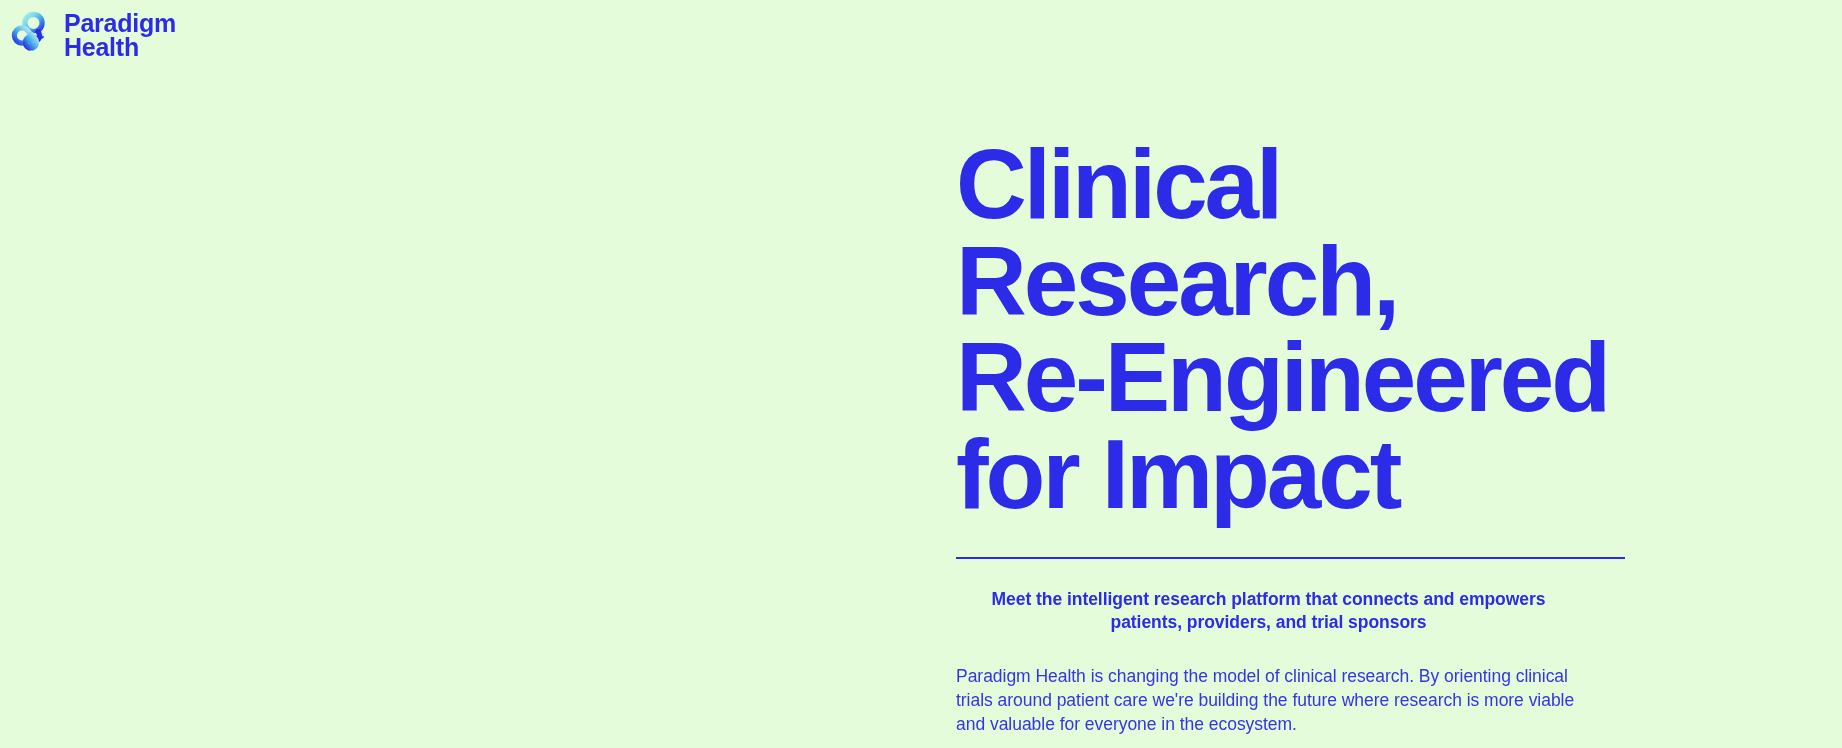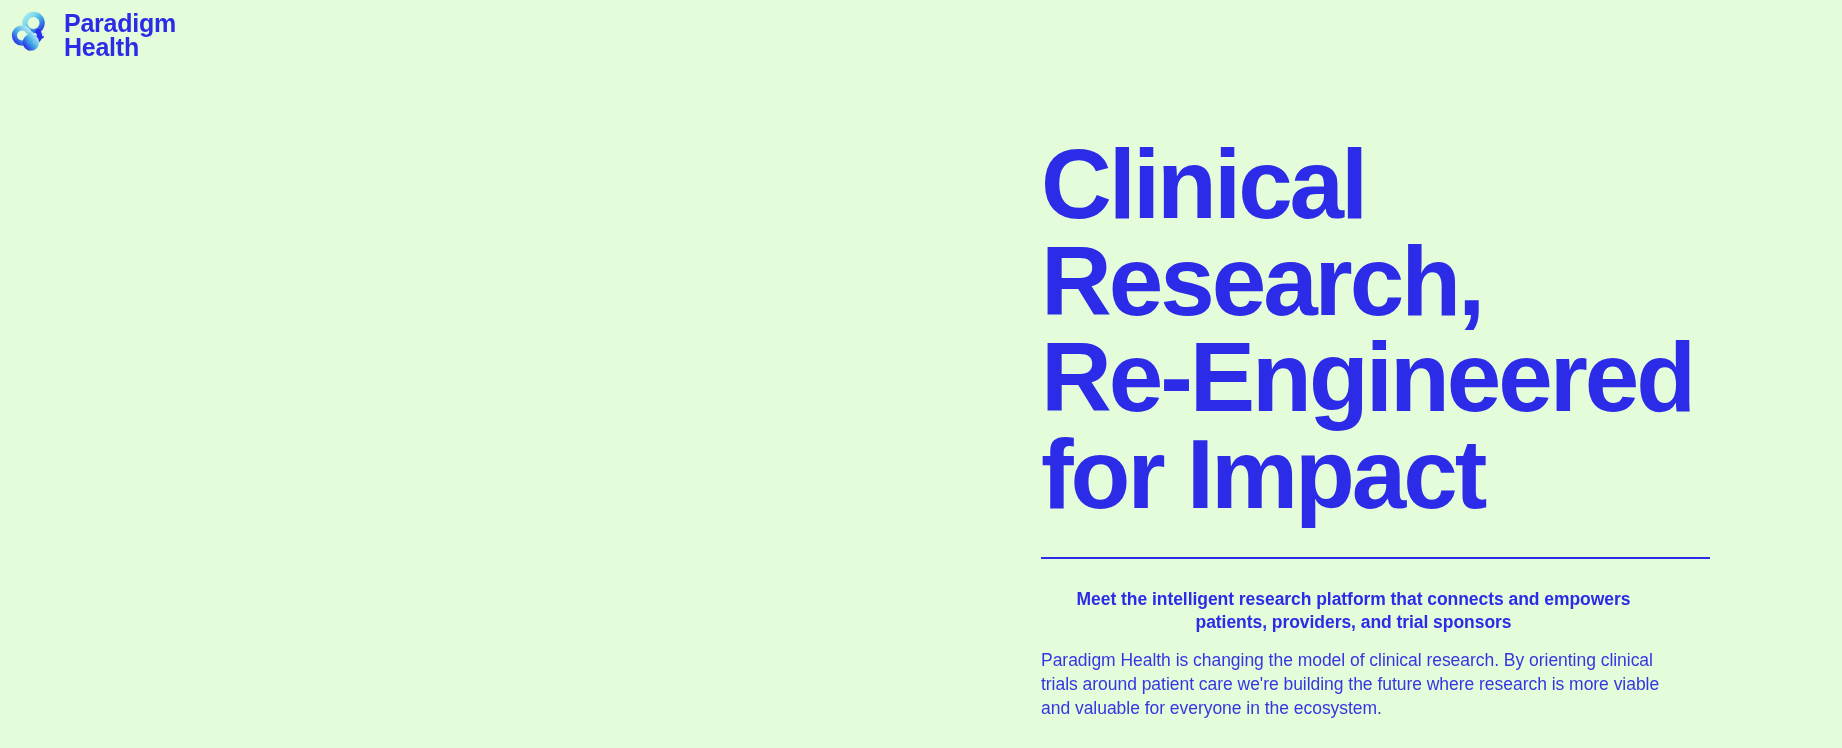--- a/index.html
+++ b/index.html
@@ -47,21 +47,21 @@
     line-height: 0.94;
     letter-spacing: -0.01em;
     color: #2b2be8;
     white-space: pre-line;
     padding-top: 1px;
   }
 
   
   .hero {
     position: absolute;
-    left: 1041px;
+    left: 956px;
     top: 136px;
     width: 700px;
   }
 
   .hero-headline {
     font-size: 98px;
     font-weight: 700;
     line-height: 0.985;
     letter-spacing: -0.031em;
     color: #2b2be8;
@@ -81,21 +81,21 @@
     width: 625px;
     font-size: 17.5px;
     font-weight: 700;
     line-height: 1.30;
     letter-spacing: -0.003em;
     color: #2b2be8;
     text-align: center;
   }
 
   .hero-body {
-    margin-top: 14px;
+    margin-top: 30px;
     width: 650px;
     font-size: 17.5px;
     font-weight: 400;
     line-height: 1.38;
     letter-spacing: -0.002em;
     color: #3535e3;
   }
 </style>
 </head>
 <body>

